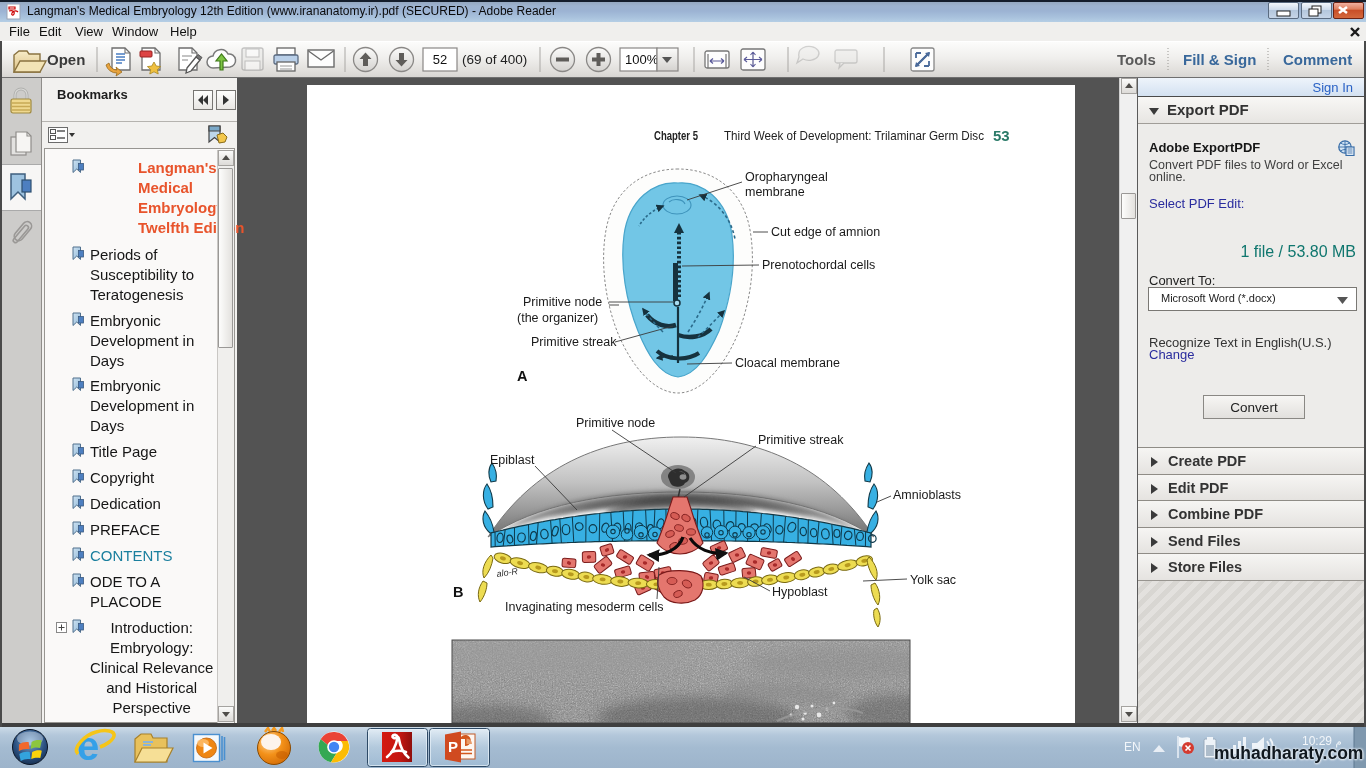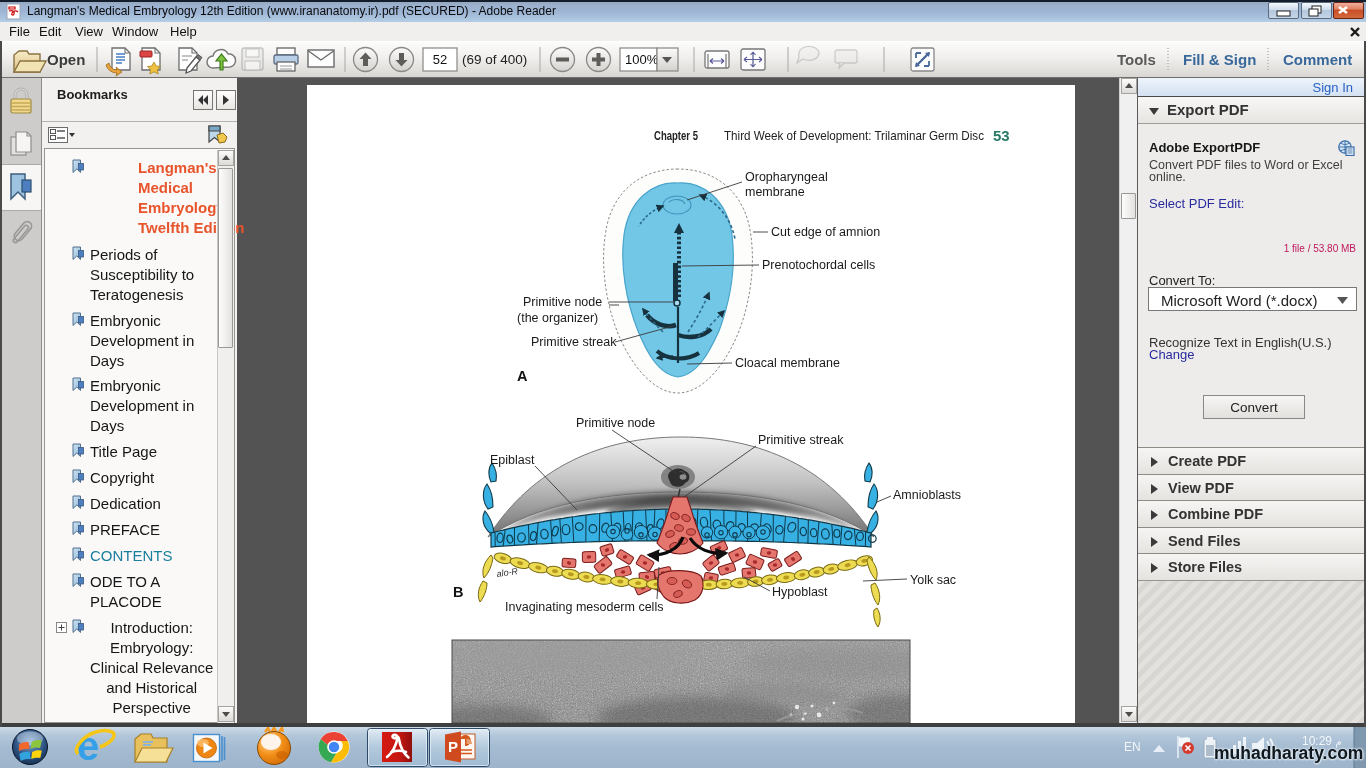--- a/index.html
+++ b/index.html
@@ -727,42 +727,42 @@
 </div>
 <div style="position:absolute;left:11px;top:62px;font-size:13px;font-weight:bold;color:#161616;">Adobe ExportPDF</div>
 <svg style="position:absolute;left:200px;top:62px" width="17" height="16" viewBox="0 0 17 16">
       <circle cx="7" cy="7" r="6.2" fill="#d5e6f5" stroke="#3a6ea8" stroke-width="1.3"></circle>
       <path d="M7 0.8 v12.4 M0.8 7 h12.4 M2.5 3 a8 8 0 0 0 9 0 M2.5 11 a8 8 0 0 1 9 0" fill="none" stroke="#3a6ea8" stroke-width="0.9"></path>
       <rect x="8" y="7" width="8" height="8.5" fill="#eef4fa" stroke="#3a6ea8" stroke-width="1.2"></rect>
       <path d="M9.5 9 h5 M9.5 11 h5 M9.5 13 h5" stroke="#3a6ea8" stroke-width="0.9"></path>
     </svg>
 <div style="position:absolute;left:11px;top:81px;font-size:12.5px;color:#3f3f3f;line-height:12px;">Convert PDF files to Word or Excel<br>online.</div>
 <div style="position:absolute;left:11px;top:118px;font-size:13px;color:#2a2c9e;">Select PDF Edit:</div>
-<div style="position:absolute;right:10px;top:165px;font-size:10px;color:#be185d;">1 file / 53.80 MB</div>
+<div style="position:absolute;right:10px;top:165px;font-size:16px;color:#0f766e;">1 file / 53.80 MB</div>
 <div style="position:absolute;left:11px;top:195px;font-size:13px;color:#222;">Convert To:</div>
 <div style="position:absolute;left:10px;top:209px;width:209px;height:24px;background:#fff;border:1px solid #7a7874;box-sizing:border-box;">
-  <span style="position:absolute;left:12px;top:4px;font-size:15px;color:#222;">Microsoft Word (*.docx)</span>
+  <span style="position:absolute;left:12px;top:4px;font-size:11px;color:#222;">Microsoft Word (*.docx)</span>
   <svg style="position:absolute;right:8px;top:9px" width="11" height="7" viewBox="0 0 11 7">
         <path d="M0 0 h11 l-5.5 7 z" fill="#555"></path>
       </svg>
 </div>
 <div style="position:absolute;left:11px;top:257px;font-size:13px;color:#333;">Recognize Text in English(U.S.)</div>
 <div style="position:absolute;left:11px;top:269px;font-size:13px;color:#2a2c9e;">Change</div>
 <div style="position:absolute;left:65px;top:317px;width:102px;height:24px;background:linear-gradient(180deg,#f7f6f4,#e2e0dd);border:1px solid #8a8884;box-sizing:border-box;text-align:center;font-size:13.5px;color:#222;padding-top:4px;">Convert</div>
 <div class="acc" style="top:369px;">
       <svg width="7" height="10" viewBox="0 0 7 10">
         <path d="M0 0 l7 5 l-7 5 z" fill="#3a3a3a"></path>
       </svg>
       <span>Create PDF</span>
     </div>
 <div class="acc" style="top:395.5px;">
       <svg width="7" height="10" viewBox="0 0 7 10">
         <path d="M0 0 l7 5 l-7 5 z" fill="#3a3a3a"></path>
       </svg>
-      <span>View PDF</span>
+      <span>Edit PDF</span>
     </div>
 <div class="acc" style="top:422px;">
       <svg width="7" height="10" viewBox="0 0 7 10">
         <path d="M0 0 l7 5 l-7 5 z" fill="#3a3a3a"></path>
       </svg>
       <span>Combine PDF</span>
     </div>
 <div class="acc" style="top:448.5px;">
       <svg width="7" height="10" viewBox="0 0 7 10">
         <path d="M0 0 l7 5 l-7 5 z" fill="#3a3a3a"></path>

